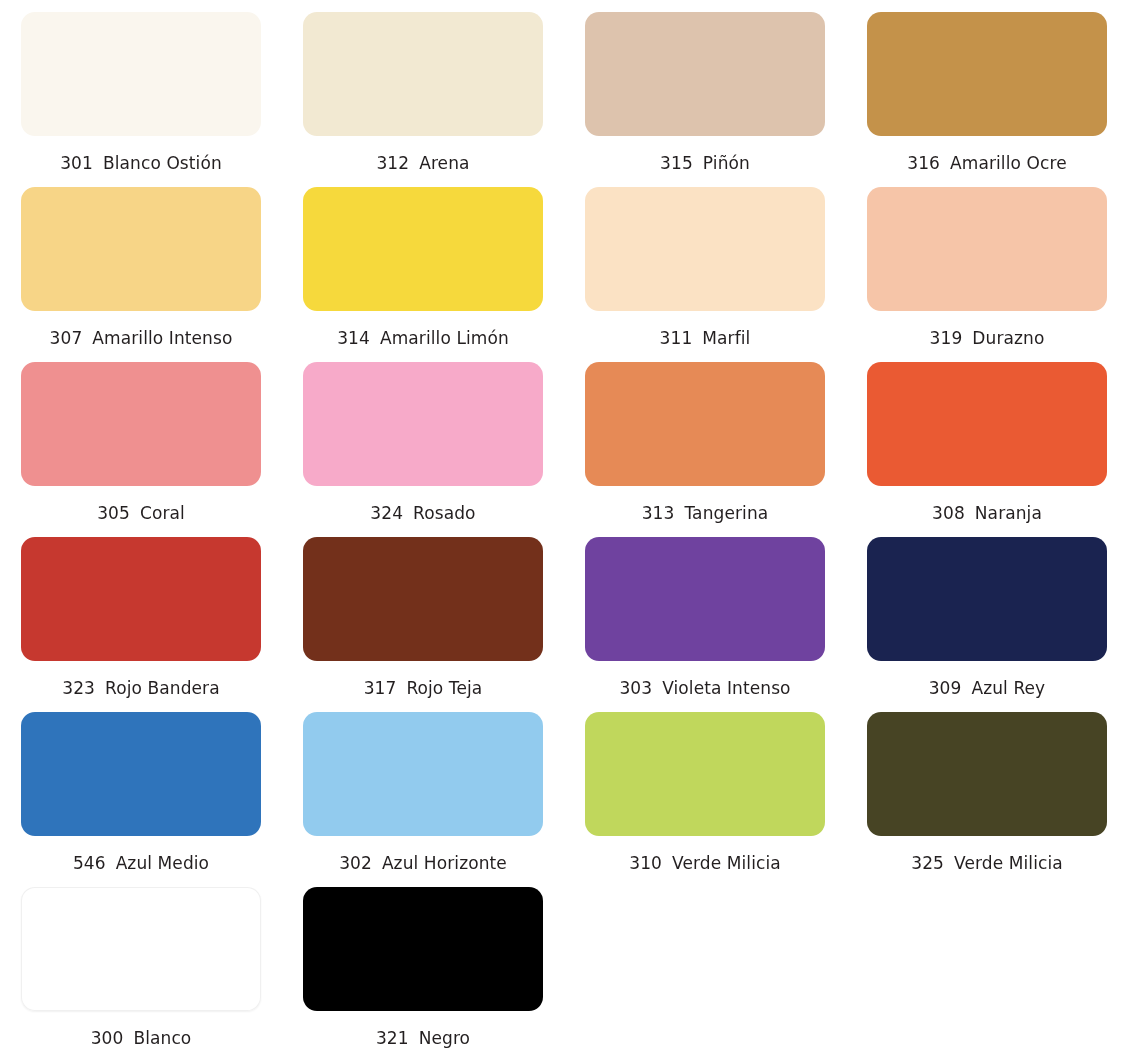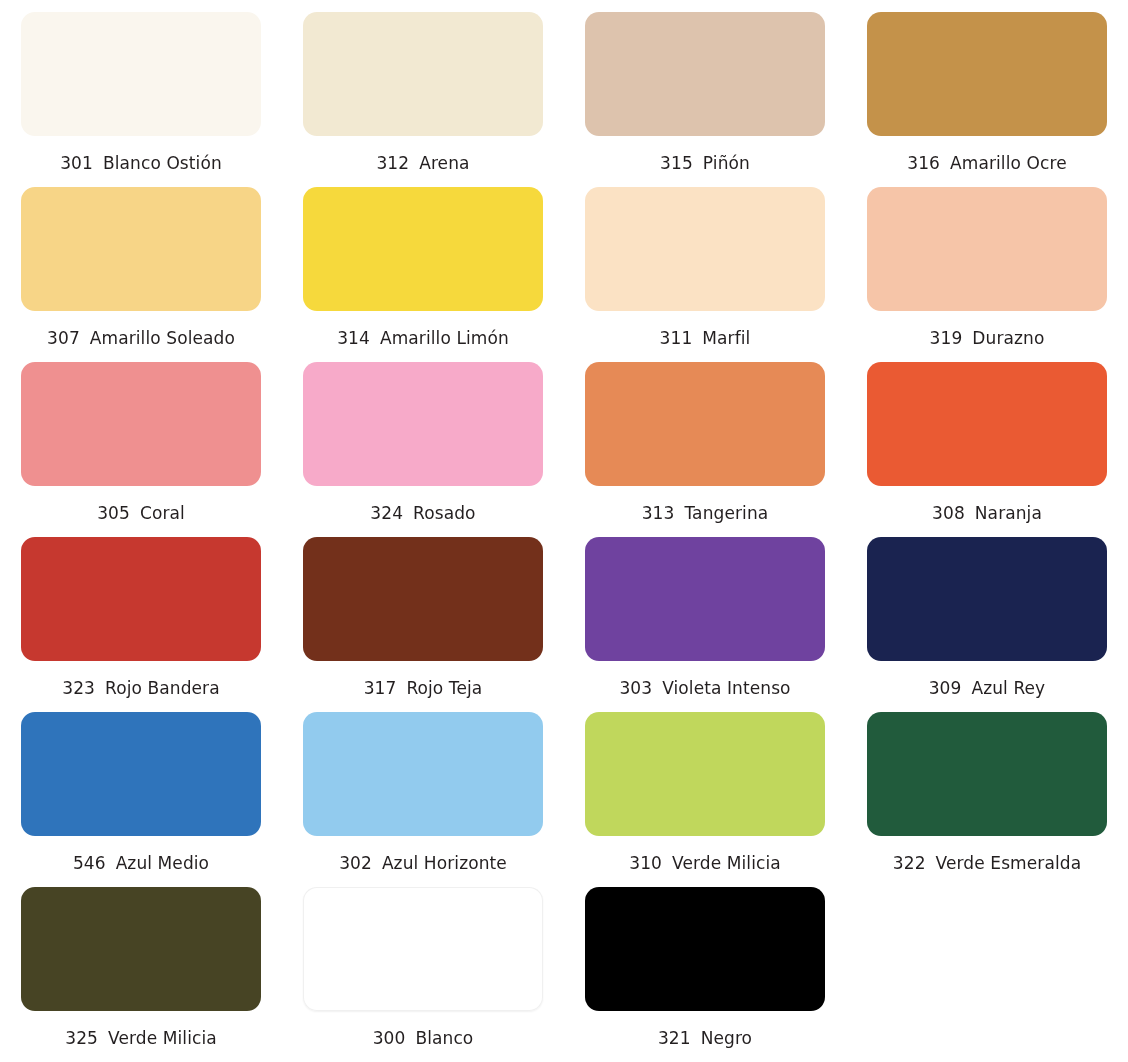--- a/index.html
+++ b/index.html
@@ -81,21 +81,21 @@
       <div class="swatch-chip" style="background: rgb(196, 146, 74);"></div>
       <div class="swatch-label">
         <span class="swatch-code">316</span>
         <span class="swatch-name">Amarillo Ocre</span>
       </div>
     </div>
     <div class="swatch-cell">
       <div class="swatch-chip" style="background: rgb(247, 213, 135);"></div>
       <div class="swatch-label">
         <span class="swatch-code">307</span>
-        <span class="swatch-name">Amarillo Soleado</span>
+        <span class="swatch-name">Amarillo Intenso</span>
       </div>
     </div>
     <div class="swatch-cell">
       <div class="swatch-chip" style="background: rgb(246, 217, 60);"></div>
       <div class="swatch-label">
         <span class="swatch-code">314</span>
         <span class="swatch-name">Amarillo Limón</span>
       </div>
     </div>
     <div class="swatch-cell">
@@ -180,27 +180,20 @@
       <div class="swatch-label">
         <span class="swatch-code">302</span>
         <span class="swatch-name">Azul Horizonte</span>
       </div>
     </div>
     <div class="swatch-cell">
       <div class="swatch-chip" style="background: rgb(192, 215, 92);"></div>
       <div class="swatch-label">
         <span class="swatch-code">310</span>
         <span class="swatch-name">Verde Milicia</span>
-      </div>
-    </div>
-    <div class="swatch-cell">
-      <div class="swatch-chip" style="background: rgb(33, 91, 60);"></div>
-      <div class="swatch-label">
-        <span class="swatch-code">322</span>
-        <span class="swatch-name">Verde Esmeralda</span>
       </div>
     </div>
     <div class="swatch-cell">
       <div class="swatch-chip" style="background: rgb(71, 68, 36);"></div>
       <div class="swatch-label">
         <span class="swatch-code">325</span>
         <span class="swatch-name">Verde Milicia</span>
       </div>
     </div>
     <div class="swatch-cell">

